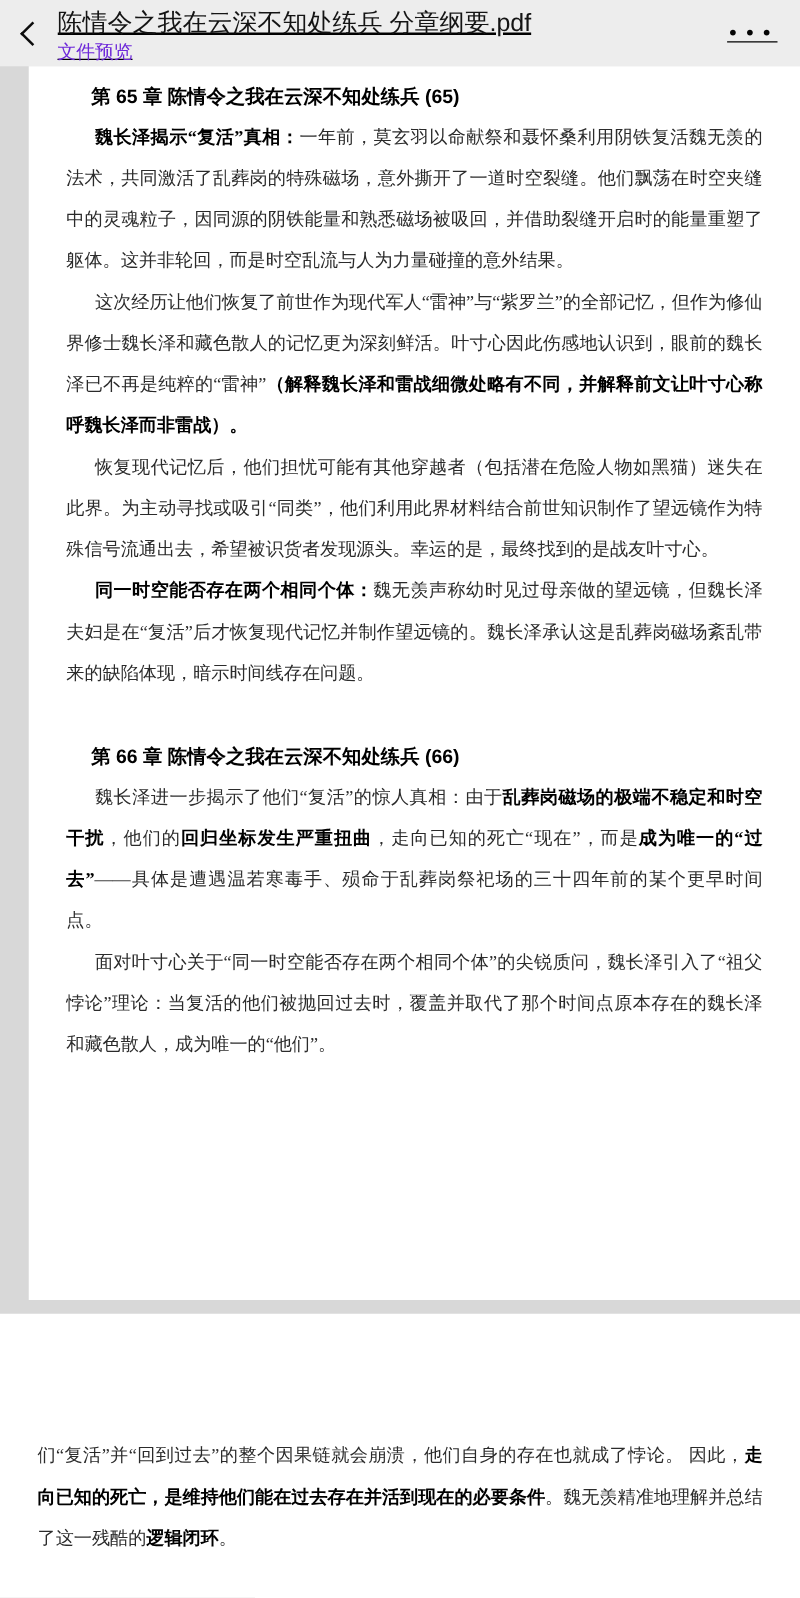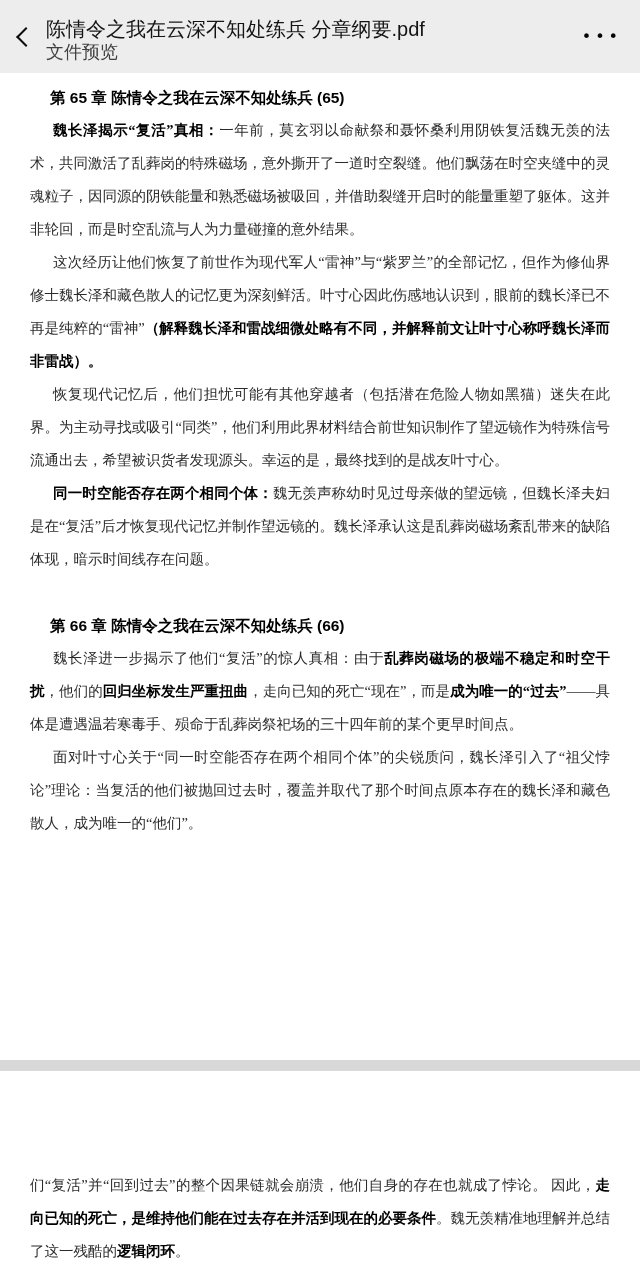--- a/index.html
+++ b/index.html
@@ -5,62 +5,62 @@
   html,body{margin:0;padding:0;}
   body{
     width:640px;height:1278px;
     background:#d8d8d8;
     font-family:"Liberation Sans",sans-serif;
     -webkit-font-smoothing:antialiased;
     overflow:hidden;
   }
   
   .header{
-    height:73px;background:#ededed;
-    display:flex;align-items:center;
+    height:53px;background:#ededed;
+    display:flex;align-items:center;text-decoration:underline;
   }
   .back{
     width:46px;height:73px;flex:0 0 auto;
     display:flex;align-items:center;justify-content:center;
     cursor:pointer;
   }
   .chev{
     width:12px;height:12px;
     border-left:2.5px solid #0c0c0c;
     border-bottom:2.5px solid #0c0c0c;
     transform:rotate(45deg);
     margin-left:6px;
   }
   .titles{flex:1 1 auto;min-width:0;padding-top:3px;}
   .title{
     font-size:20px;color:#141414;line-height:26px;
     white-space:nowrap;overflow:hidden;text-overflow:clip;
   }
   .subtitle{
-    font-size:18px;color:#404040;line-height:16px;margin-top:2px;
+    font-size:15px;color:#6d28d9;line-height:16px;margin-top:2px;
   }
   .more{
     flex:0 0 auto;padding:0 18px 0 10px;height:73px;
     display:flex;align-items:center;cursor:pointer;
   }
   .dots{
     font-size:16px;letter-spacing:4px;color:#050505;
     line-height:1;font-family:"DejaVu Sans",sans-serif;
   }
   
   .viewport{width:640px;}
   .doc{
     background:#ffffff;
     font-family:"Liberation Serif",serif;
     font-size:14.5px;line-height:33px;
     color:#2b2b2b;
     text-align:justify;
     box-sizing:border-box;
   }
-  .page1{height:987px;padding:8px 30px 0 30px;overflow:hidden;}
+  .page1{height:987px;padding:8px 30px 0 30px;overflow:hidden;margin-left:23px;}
   .gap{height:11px;background:#d8d8d8;}
   .page2{height:234px;padding:98px 30px 0 30px;overflow:hidden;}
   .blk{margin:0;}
   .para{text-indent:23px;}
   .noindent{text-indent:0;}
   .heading{
     font-weight:700;color:#000;
     font-family:"Liberation Sans",sans-serif;
     font-size:15.5px;
     text-indent:20px;

